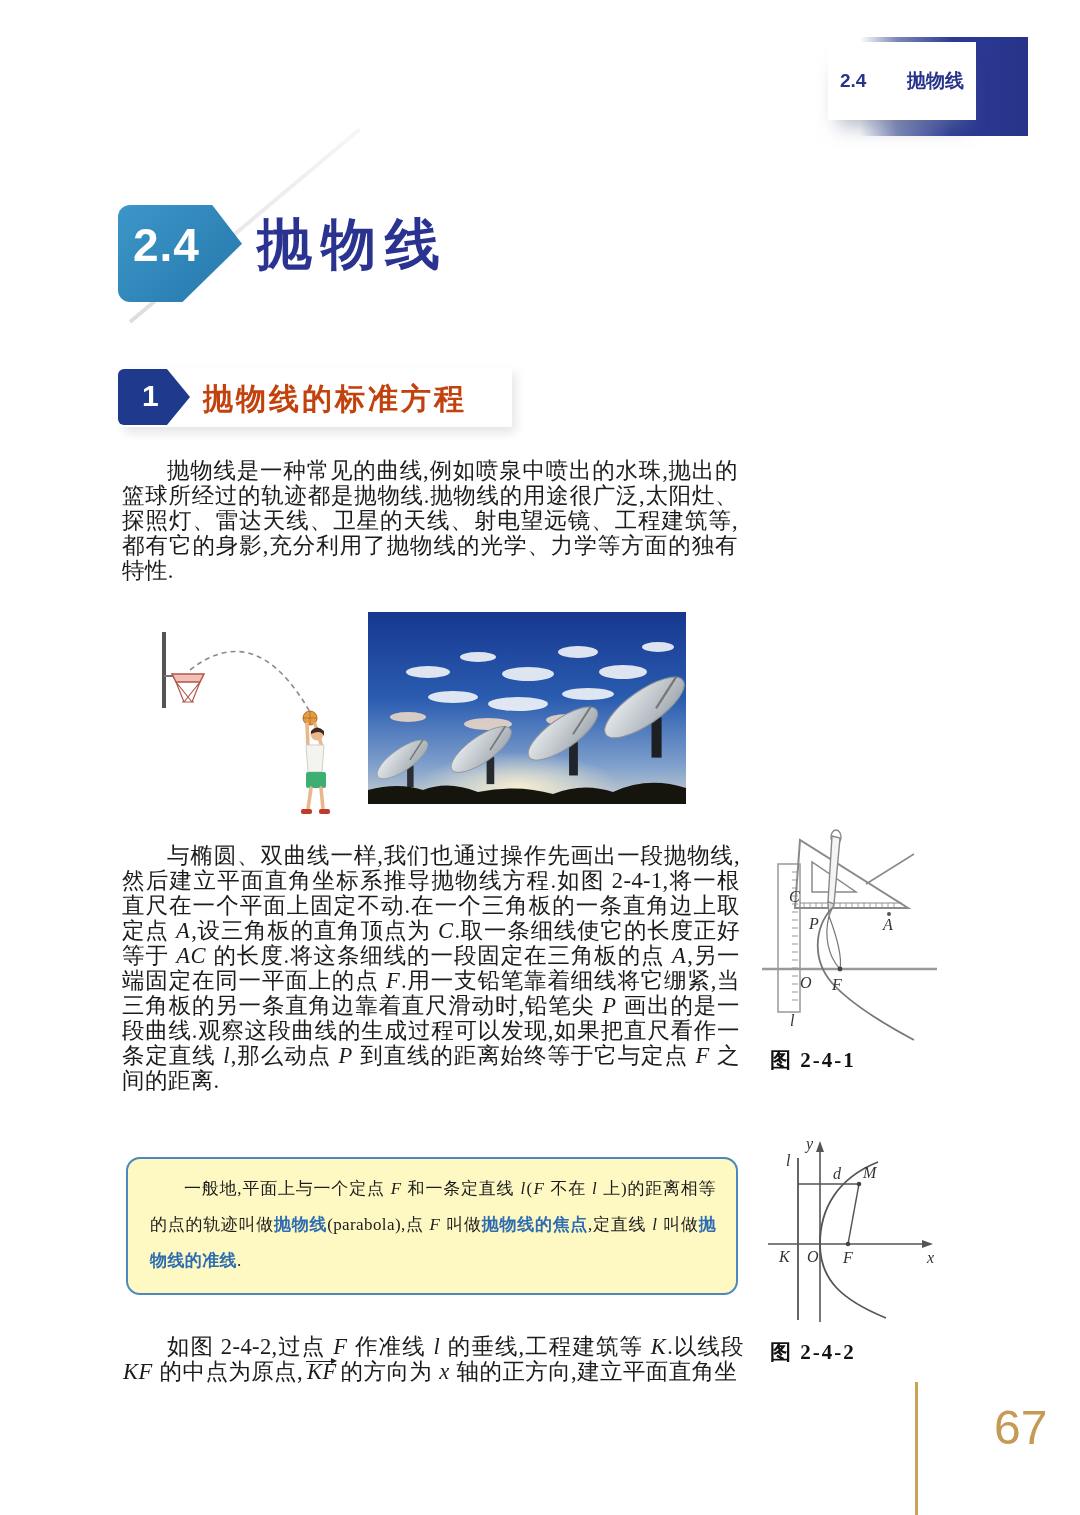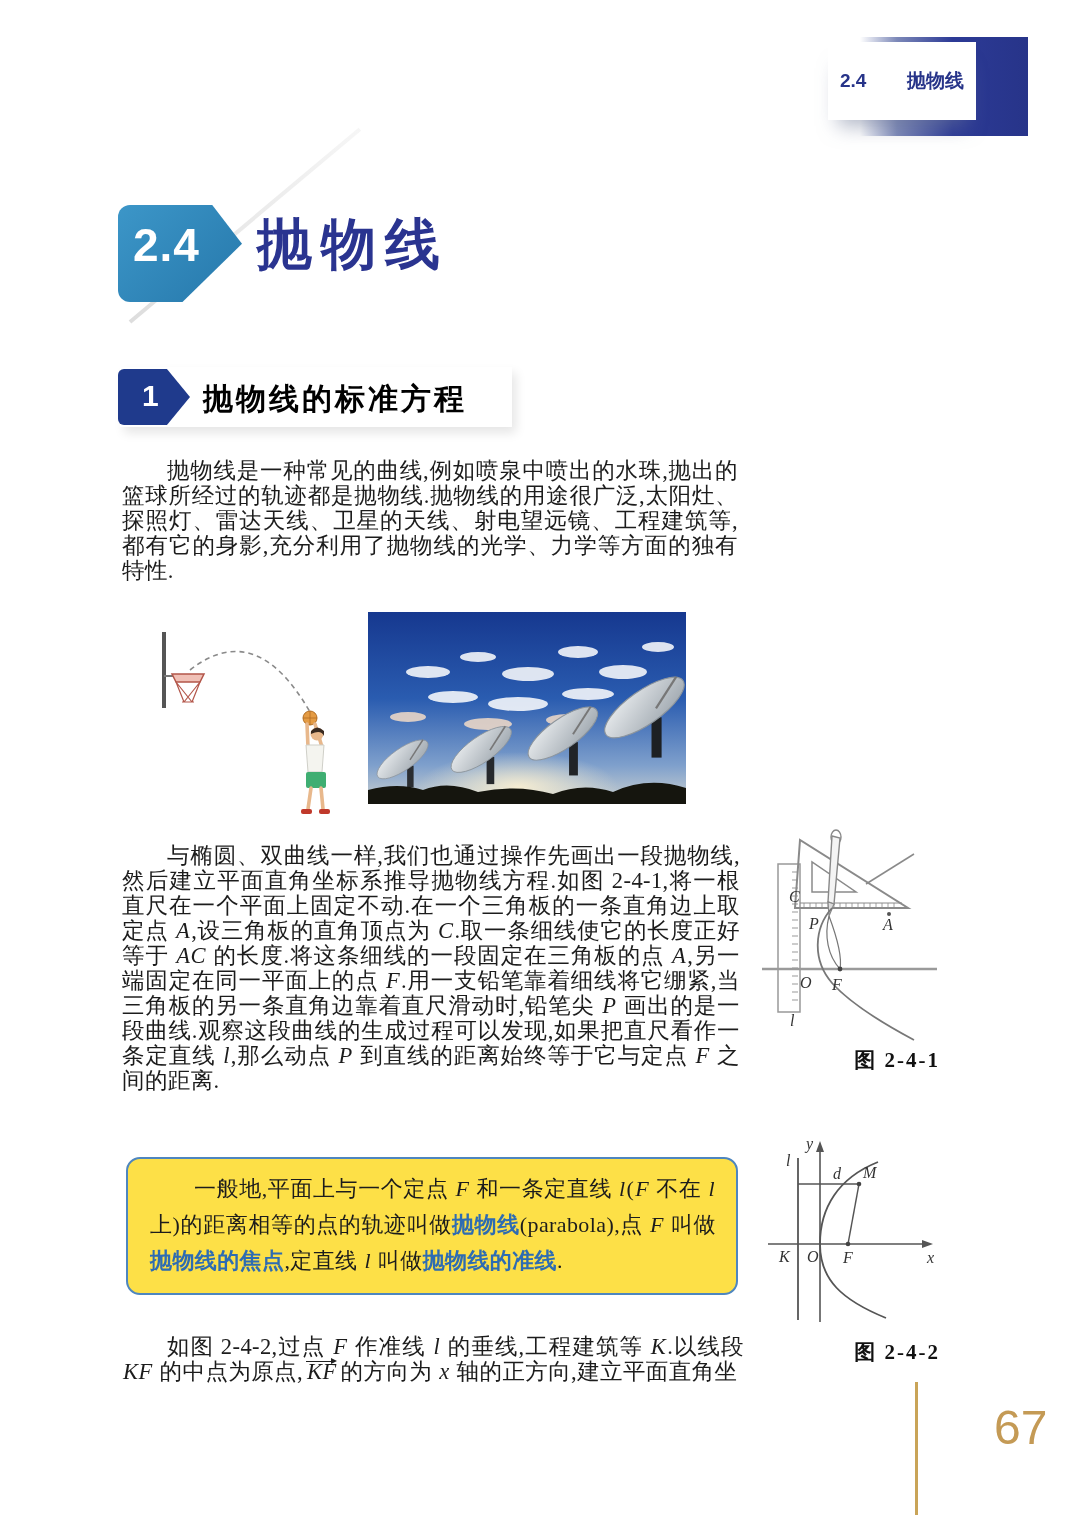--- a/index.html
+++ b/index.html
@@ -26,45 +26,45 @@
   .title-text{position:absolute;left:257px;top:208px;z-index:2;color:#2a3490;font-weight:bold;
     font-size:55px;letter-spacing:9px;font-family:"Liberation Sans","DejaVu Sans",sans-serif;}
 
   
   .s1-card{position:absolute;left:120px;top:367px;width:392px;height:60px;background:#fff;
     box-shadow:4px 6px 10px rgba(0,0,0,.10);}
   .s1-badge{position:absolute;left:118px;top:369px;width:72px;height:56px;background:#1f3a8c;
     clip-path:polygon(0 0,68% 0,100% 50%,68% 100%,0 100%);border-radius:6px 0 0 6px;z-index:2;}
   .s1-badge b{position:absolute;left:24px;top:10px;color:#fff;font-size:30px;
     font-family:"Liberation Sans","DejaVu Sans",sans-serif;}
-  .s1-title{position:absolute;left:203px;top:379px;z-index:2;color:#000000;font-weight:bold;
+  .s1-title{position:absolute;left:203px;top:379px;z-index:2;color:#c2410c;font-weight:bold;
     font-size:30px;letter-spacing:3px;font-family:"Liberation Sans","DejaVu Sans",sans-serif;}
 
   
   .para{position:absolute;font-size:22.5px;line-height:25px;text-align:justify;
     text-indent:2em;letter-spacing:.4px;}
   #p1{left:122px;top:458px;width:616px;}
   #p2{left:122px;top:843px;width:618px;}
   #p3{left:122px;top:1297px;width:618px;}
   #p4{left:122px;top:1334px;width:622px;}
 
   .defbox{position:absolute;left:126px;top:1157px;width:612px;box-sizing:border-box;
     border:2.5px solid #4e86bf;border-radius:14px;padding:12px 20px 14px 22px;
-    font-size:22px;line-height:36px;text-align:justify;text-indent:2em;letter-spacing:.4px;background:#fde047;}
+    font-size:17px;line-height:36px;text-align:justify;text-indent:2em;letter-spacing:.4px;background:#fef9c3;}
 
   .seg-var{font-family:"Liberation Serif","DejaVu Serif",serif;font-style:italic;padding:0 1px;}
   .seg-term{color:#2e6cb2;font-weight:bold;}
   .seg-vec{font-family:"Liberation Serif","DejaVu Serif",serif;font-style:italic;
     position:relative;margin:0 3px;padding:0 1px;}
   .seg-vec::before{content:"";position:absolute;left:0;right:6px;top:2px;border-top:1.6px solid #222;}
   .seg-vec::after{content:"";position:absolute;right:-2px;top:-1.2px;width:0;height:0;
     border:3.5px solid transparent;border-left:6px solid #222;}
 
   
-  .figcap{position:absolute;width:170px;text-align:right;font-weight:bold;font-size:21px;
+  .figcap{position:absolute;width:170px;text-align:left;font-weight:bold;font-size:21px;
     letter-spacing:2px;color:#111;}
   #cap1{left:770px;top:1046px;}
   #cap2{left:770px;top:1338px;}
   svg text.lab{font-family:"Liberation Serif","DejaVu Serif",serif;font-style:italic;
     font-size:16px;fill:#333;}
 
   
   .pg-rule{position:absolute;left:915px;top:1382px;width:2.5px;height:133px;background:#c9a458;}
   .pg-num{position:absolute;left:994px;top:1400px;font-size:48px;color:#c49a55;
     font-family:"Liberation Sans","DejaVu Sans",sans-serif;}

